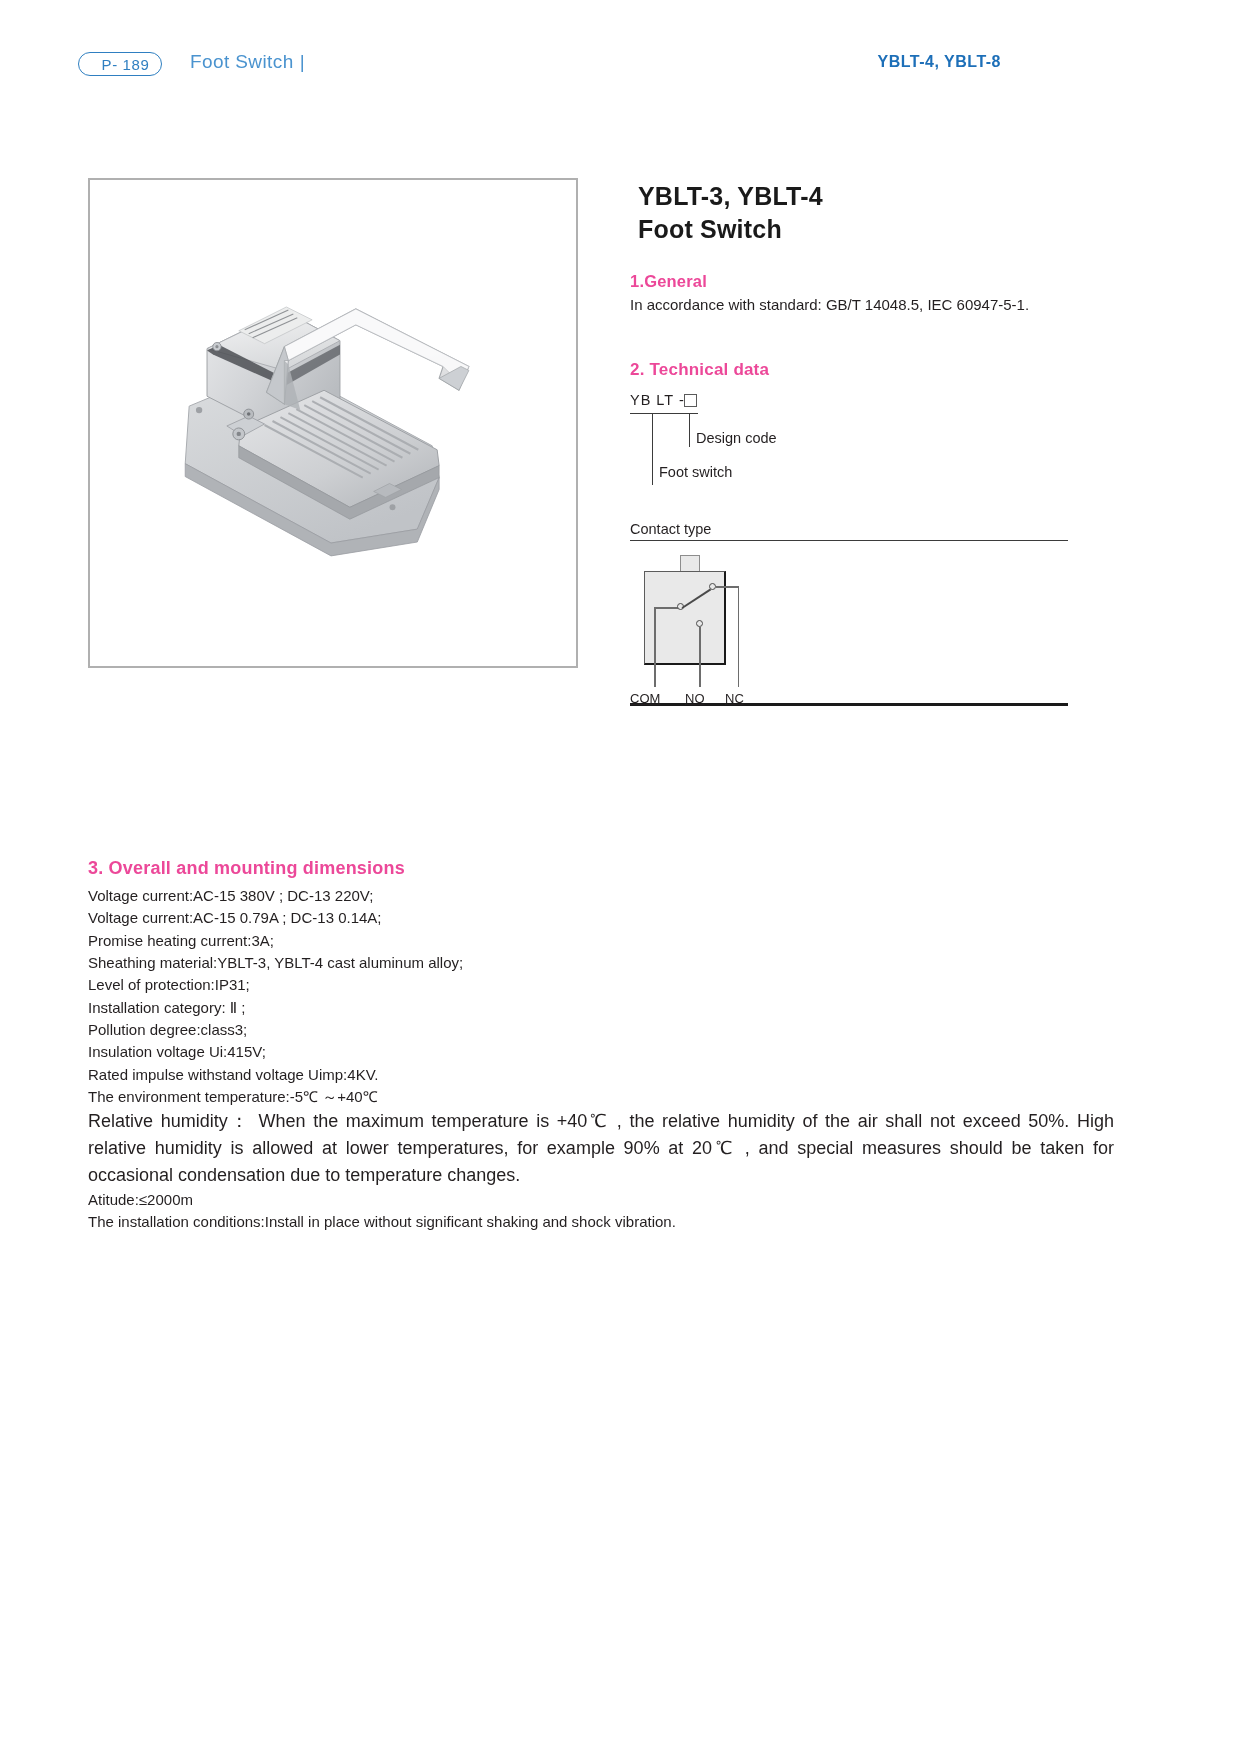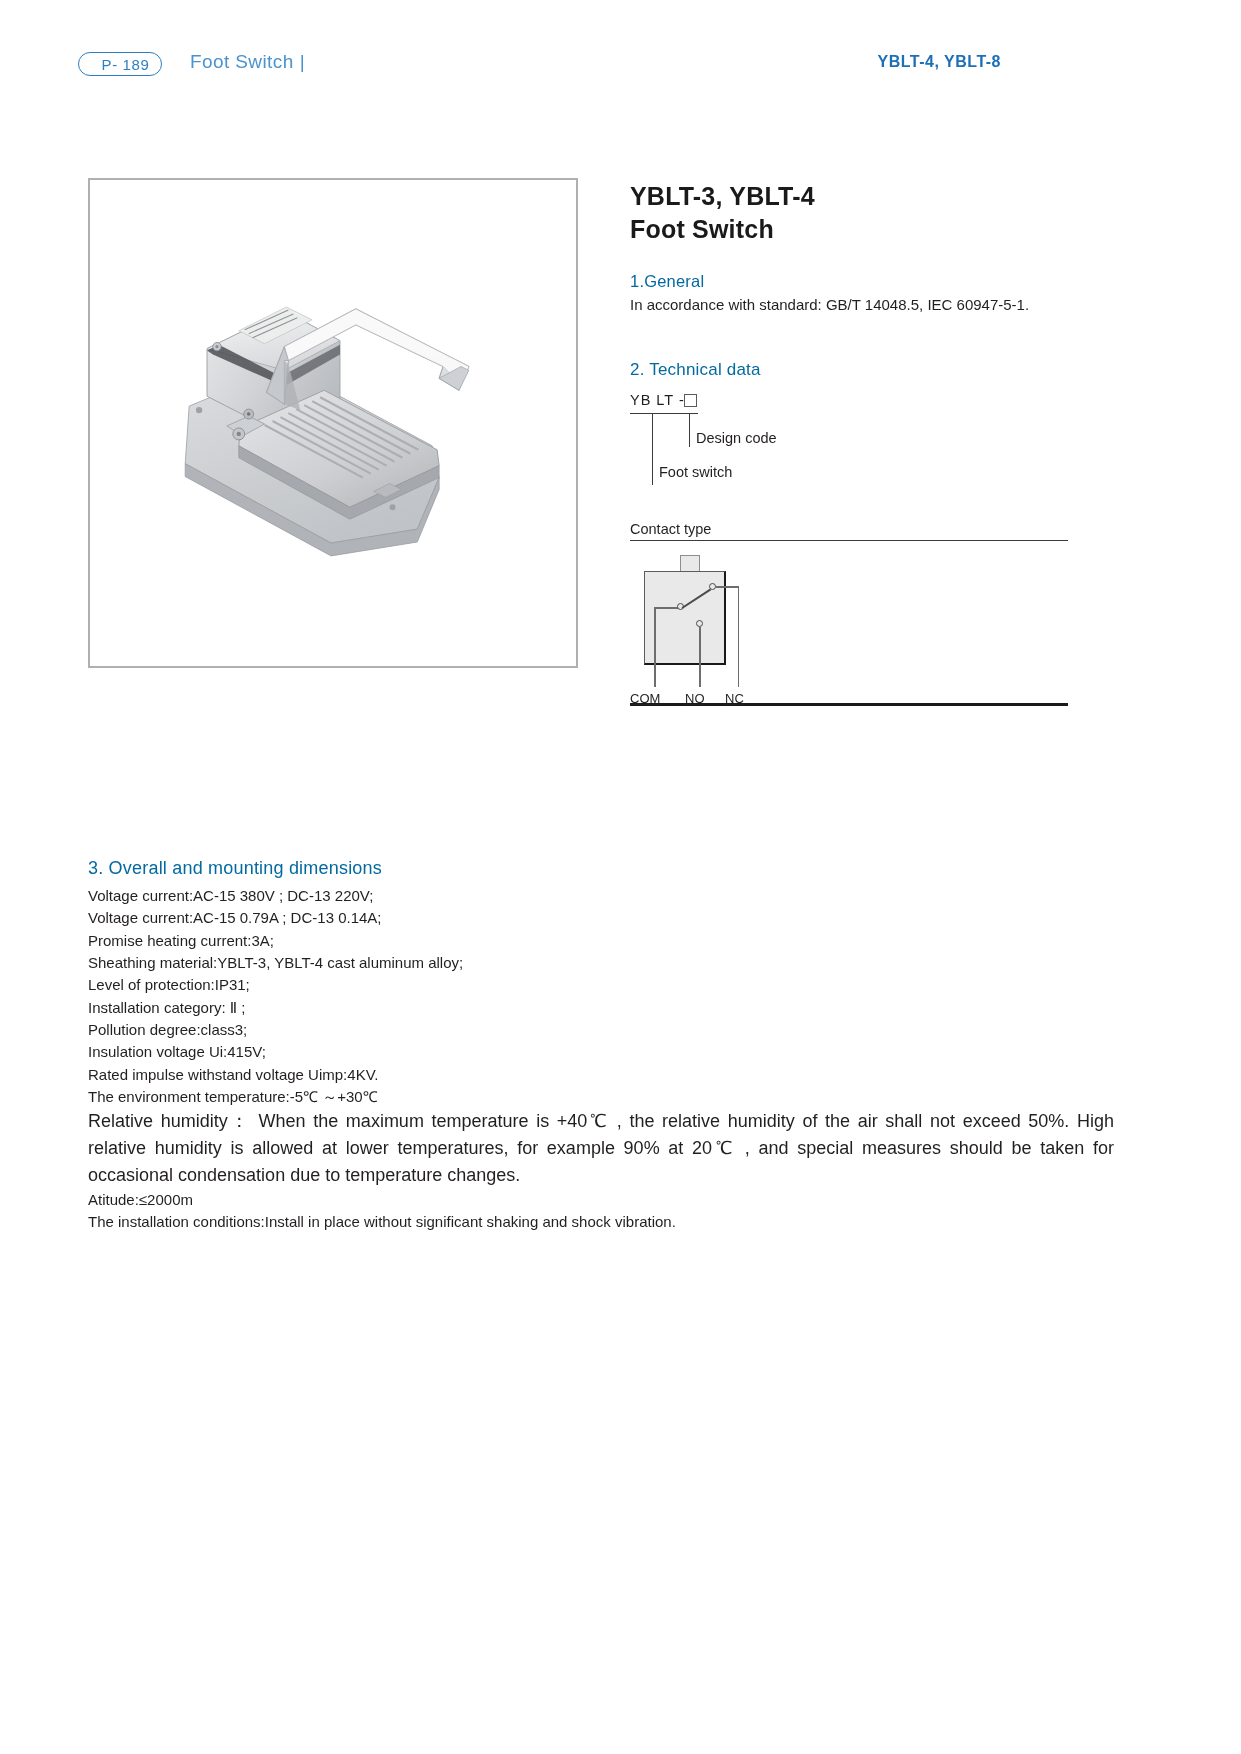--- a/index.html
+++ b/index.html
@@ -76,25 +76,25 @@
     position: absolute;
     left: 630px; top: 180px;
     width: 495px;
   }
   .doc-title {
     font-size: 25px;
     font-weight: bold;
     line-height: 1.32;
     letter-spacing: 0.2px;
     color: #1a1a1a;
-    margin: 0 0 0 0;
+    margin: 0 0 0 8px;
   }
   .sec-head-blue {
-    color: #0369a1;
-    font-weight: normal;
+    color: #ec4899;
+    font-weight: bold;
     font-size: 16.5px;
     letter-spacing: 0.2px;
   }
   #general-head { margin-top: 26px; }
   .body-text {
     font-size: 15px;
     line-height: 1.47;
     color: #231f20;
     margin-top: 3px;
     text-align: justify;
@@ -392,19 +392,19 @@
   <div class="spec-list">
     <div class="row">Voltage current:AC-15 380V ; DC-13 220V;</div>
     <div class="row">Voltage current:AC-15 0.79A ; DC-13 0.14A;</div>
     <div class="row">Promise heating current:3A;</div>
     <div class="row">Sheathing material:YBLT-3, YBLT-4 cast aluminum alloy;</div>
     <div class="row">Level of protection:IP31;</div>
     <div class="row">Installation category: Ⅱ ;</div>
     <div class="row">Pollution degree:class3;</div>
     <div class="row">Insulation voltage Ui:415V;</div>
     <div class="row">Rated impulse withstand voltage Uimp:4KV.</div>
-    <div class="row">The environment temperature:-5℃ ～+30℃</div>
+    <div class="row">The environment temperature:-5℃ ～+40℃</div>
 
     <div class="spec-para">Relative humidity： When the maximum temperature is +40℃ , the relative humidity of the air shall not exceed 50%. High relative humidity is allowed at lower temperatures, for example 90% at 20℃ , and special measures should be taken for occasional condensation due to temperature changes.</div>
     <div class="spec-para-last">Atitude:≤2000m</div>
     <div class="spec-para-last">The installation conditions:Install in place without significant shaking and shock vibration.</div>
   </div>
 </div>
 
 </body></html>

